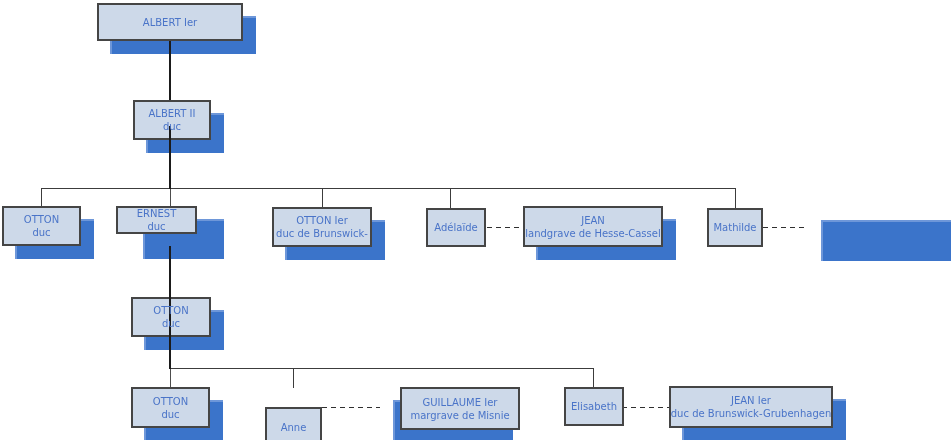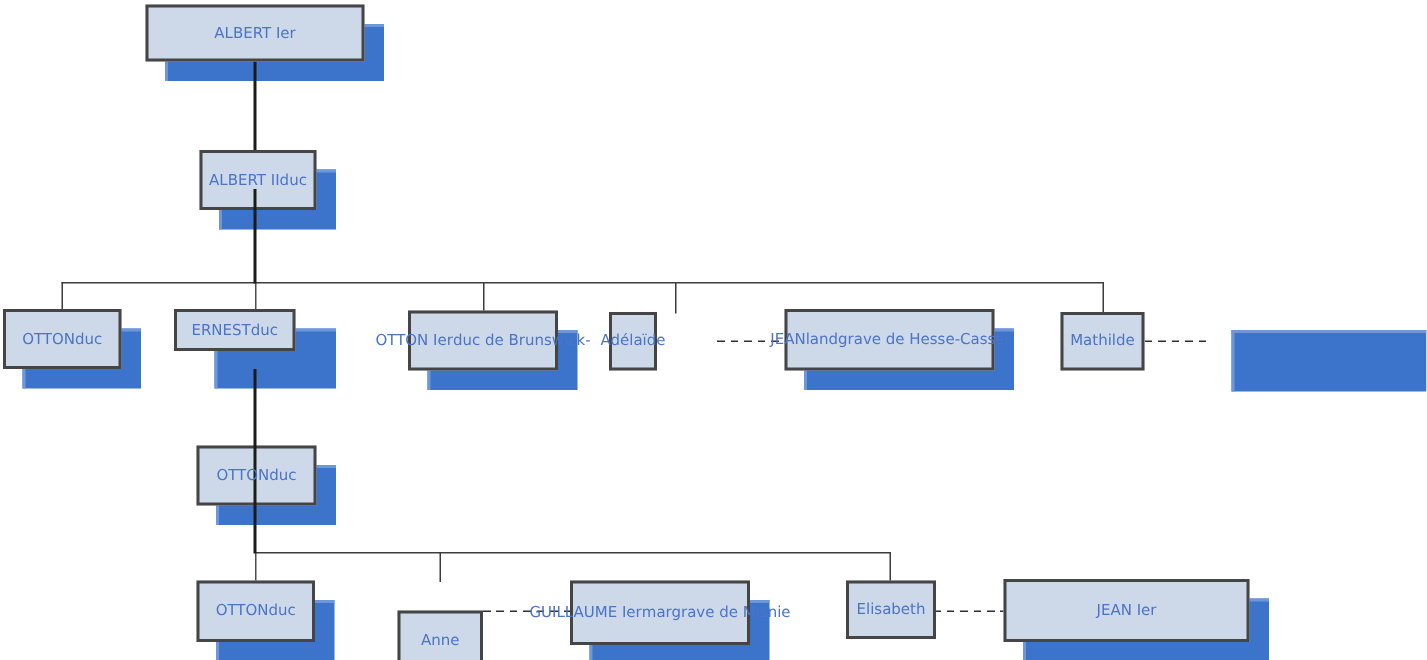--- a/index.html
+++ b/index.html
@@ -5,21 +5,21 @@
   :root{
     --box-fill:#cdd9e9; --box-border:#454545; --node-text:#4a74c8;
     --shadow-blue:#3b74ca; --line-dark:#1b1b1b; --line-gray:#4d4d4d;
     --line-mid:#3c3c3c; --background:#ffffff;
   }
   html,body{margin:0;padding:0;}
   body{background:var(--background);font-family:"DejaVu Sans","Liberation Sans",sans-serif;}
   .stage{position:relative;width:951px;height:440px;overflow:hidden;background:var(--background);}
   .shadow{position:absolute;background:var(--shadow-blue);border-top:2px solid #6e97d9;border-left:2px solid #6e97d9;box-sizing:border-box;}
   .node{position:absolute;box-sizing:border-box;background:var(--box-fill);border:2px solid var(--box-border);
-        display:flex;flex-direction:row;align-items:center;justify-content:center;
+        display:flex;flex-direction:column;align-items:center;justify-content:center;
         text-align:right;color:var(--node-text);font-size:10px;line-height:13px;}
   .node .tline{position:relative;z-index:2;white-space:nowrap;}
   .vline,.hline,.dline{position:absolute;}
   .vline{width:1px;background:var(--line-mid);}
   .vline.thick{width:2px;background:var(--line-dark);}
   .vline.gray{background:var(--line-gray);}
   .hline{height:1px;background:var(--line-mid);}
   .dline{height:1px;background:repeating-linear-gradient(90deg,#2f2f2f 0 5px,transparent 5px 9px);}
 </style>
 </head>
@@ -67,48 +67,49 @@
     <div class="tline">duc</div>
   </div>
   <div class="node" style="left:116px;top:206px;width:81px;height:28px">
     <div class="tline">ERNEST</div>
     <div class="tline">duc</div>
   </div>
   <div class="node" style="left:272px;top:207px;width:100px;height:40px">
     <div class="tline">OTTON Ier</div>
     <div class="tline">duc de Brunswick-</div>
   </div>
-  <div class="node" style="left:406px;top:208px;width:32px;height:39px">
+  <div class="node" style="left:426px;top:208px;width:60px;height:39px">
     <div class="tline">Adélaïde</div>
   </div>
   <div class="node" style="left:707px;top:208px;width:56px;height:39px">
     <div class="tline">Mathilde</div>
   </div>
   <div class="node" style="left:523px;top:206px;width:140px;height:41px">
     <div class="tline">JEAN</div>
     <div class="tline">landgrave de Hesse-Cassel</div>
   </div>
   <div class="node" style="left:131px;top:297px;width:80px;height:40px">
     <div class="tline">OTTON</div>
     <div class="tline">duc</div>
   </div>
   <div class="node" style="left:131px;top:387px;width:79px;height:41px">
     <div class="tline">OTTON</div>
     <div class="tline">duc</div>
   </div>
   <div class="node" style="left:265px;top:407px;width:57px;height:40px">
     <div class="tline">Anne</div>
   </div>
-  <div class="node" style="left:380px;top:387px;width:120px;height:43px">
+  <div class="node" style="left:400px;top:387px;width:120px;height:43px">
     <div class="tline">GUILLAUME Ier</div>
     <div class="tline">margrave de Misnie</div>
   </div>
   <div class="node" style="left:564px;top:387px;width:60px;height:39px">
     <div class="tline">Elisabeth</div>
   </div>
   <div class="node" style="left:669px;top:386px;width:164px;height:42px">
     <div class="tline">JEAN Ier</div>
+    <div class="tline">duc de Brunswick-Grubenhagen</div>
   </div>
 
   <div class="vline thick" style="left:169px;top:126px;height:63px"></div>
   <div class="vline thick" style="left:169px;top:246px;height:123px"></div>
 
 </div>
 
 </body></html>

